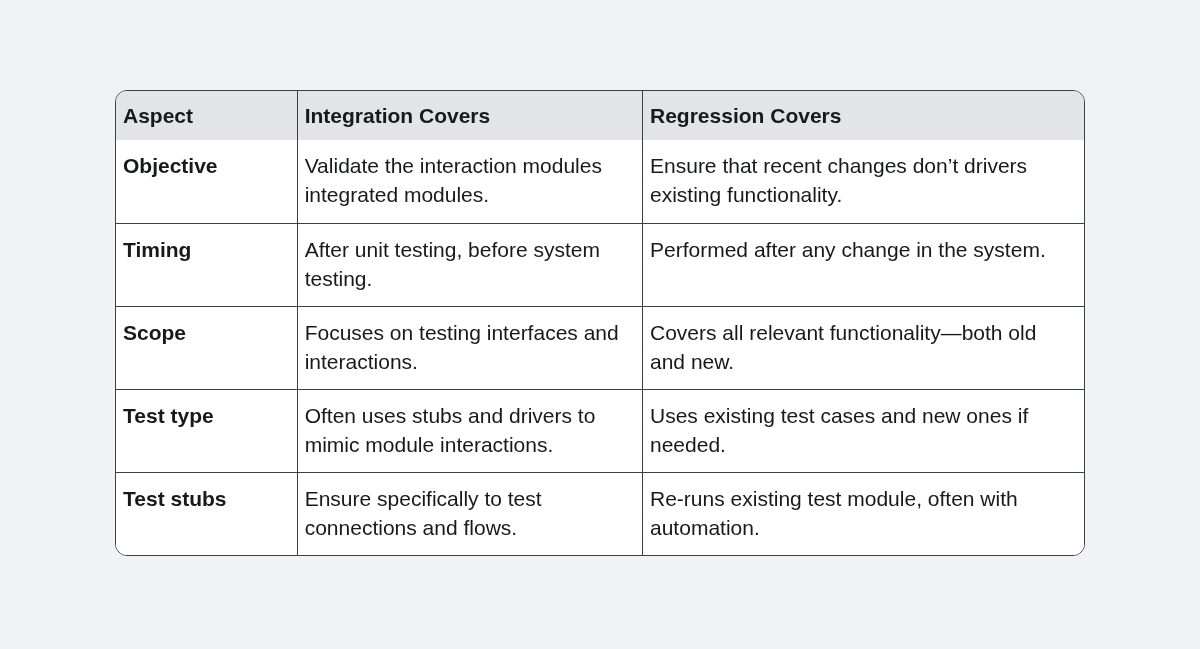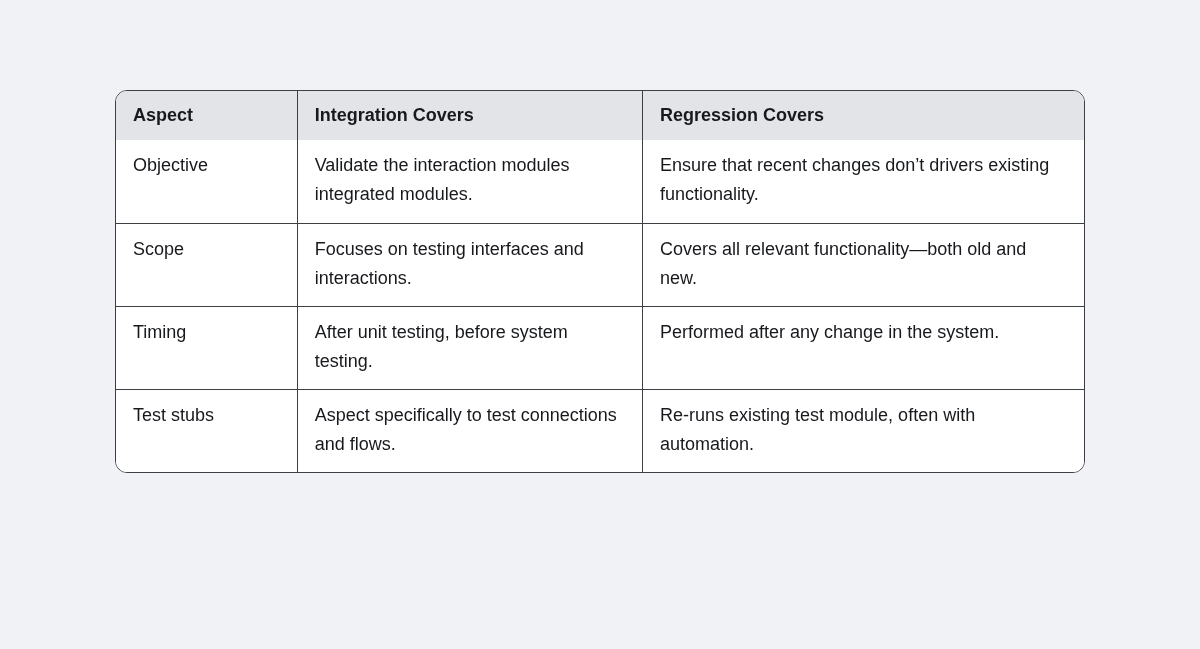--- a/index.html
+++ b/index.html
@@ -39,43 +39,43 @@
     table-layout: fixed;
   }
   .cmp-table col.c-aspect      { width: 181px; }
   .cmp-table col.c-integration { width: 345px; }
   .cmp-table col.c-regression  { width: 441px; }
 
   .cmp-table th, .cmp-table td {
     border: 1.5px solid var(--line);
     text-align: left;
     vertical-align: top;
-    font-size: 18px;
+    font-size: 21px;
     line-height: 29px;
-    padding: 11px 17px 12px 17px;
+    padding: 11px 17px 12px 7px;
   }
   
   .cmp-table tr:first-child > * { border-top: 0; }
   .cmp-table tr:last-child  > * { border-bottom: 0; }
   .cmp-table tr > *:first-child { border-left: 0; }
   .cmp-table tr > *:last-child  { border-right: 0; }
 
   .cmp-table thead th {
     background: var(--header-bg);
     font-weight: 700;
     height: 48px;
     padding-top: 10px;
     padding-bottom: 10px;
   }
   .cmp-table tbody td {
     background: var(--cell-bg);
     height: 83px;
   }
   .cmp-table tbody td.aspect-cell {
-    font-weight: 400;
+    font-weight: 700;
     margin-left: 44px;
   }
 </style>
 </head>
 <body>
 
 <div class="table-card">
   <table class="cmp-table">
     <colgroup>
       <col class="c-aspect">
@@ -89,29 +89,34 @@
         <th>Regression Covers</th>
       </tr>
     </thead>
     <tbody>
       <tr>
         <td class="aspect-cell">Objective</td>
         <td>Validate the interaction modules integrated modules.</td>
         <td>Ensure that recent changes don’t drivers existing functionality.</td>
       </tr>
       <tr>
+        <td class="aspect-cell">Timing</td>
+        <td>After unit testing, before system testing.</td>
+        <td>Performed after any change in the system.</td>
+      </tr>
+      <tr>
         <td class="aspect-cell">Scope</td>
         <td>Focuses on testing interfaces and interactions.</td>
         <td>Covers all relevant functionality—both old and new.</td>
       </tr>
       <tr>
-        <td class="aspect-cell">Timing</td>
-        <td>After unit testing, before system testing.</td>
-        <td>Performed after any change in the system.</td>
+        <td class="aspect-cell">Test type</td>
+        <td>Often uses stubs and drivers to mimic module interactions.</td>
+        <td>Uses existing test cases and new ones if needed.</td>
       </tr>
       <tr>
         <td class="aspect-cell">Test stubs</td>
-        <td>Aspect specifically to test connections and flows.</td>
+        <td>Ensure specifically to test connections and flows.</td>
         <td>Re-runs existing test module, often with automation.</td>
       </tr>
     </tbody>
   </table>
 </div>
 
 </body></html>

